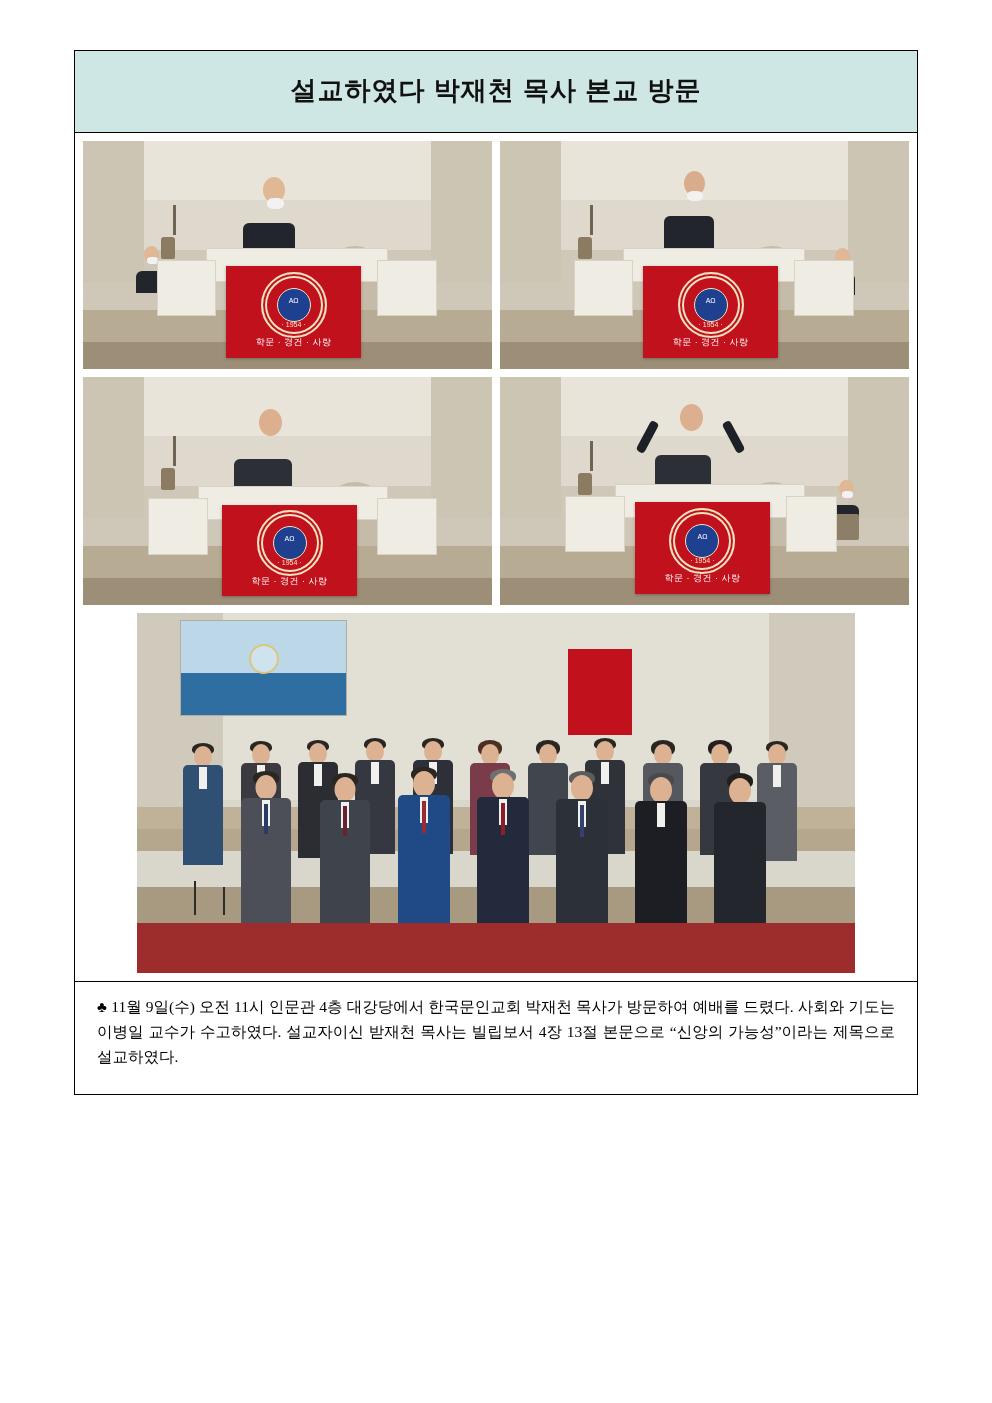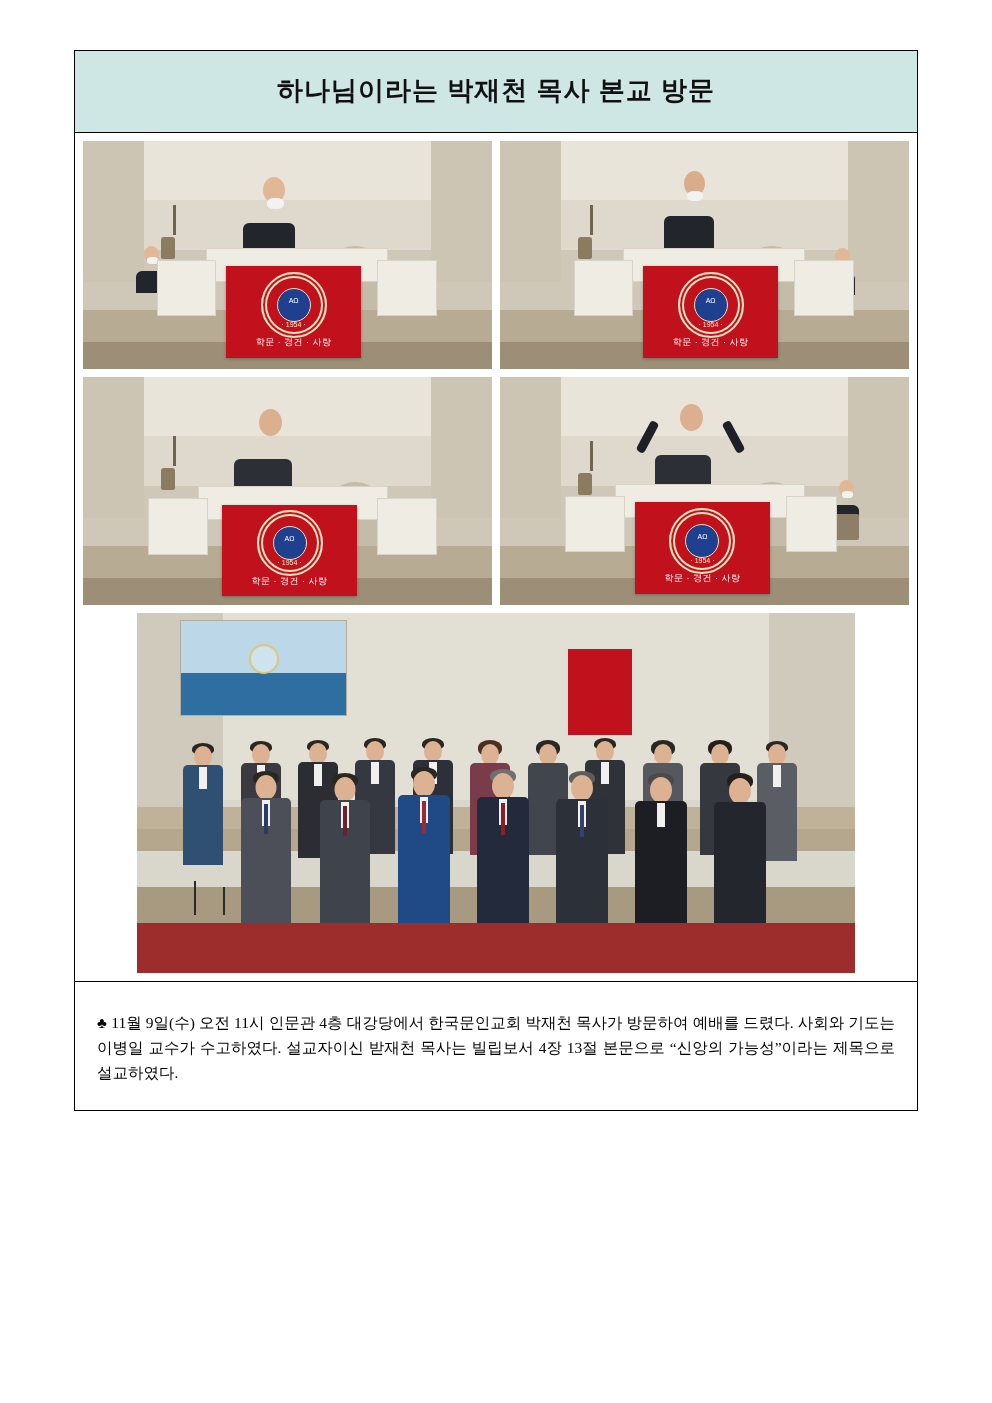--- a/index.html
+++ b/index.html
@@ -255,21 +255,21 @@
     width: 8px;
     background: #f0f0ee;
   }
   .mic-stand {
     position: absolute;
     background: #2b2b2b;
   }
 
   .caption-box {
     border-top: 1px solid #000;
-    padding: 28px 22px 22px 22px;
+    padding: 12px 22px 22px 22px;
     box-sizing: border-box;
   }
   .caption-box p {
     margin: 0 0 2px 0;
     font-size: 15.5px;
     line-height: 1.62;
     text-align: justify;
     text-justify: inter-word;
     color: #000;
   }
@@ -277,21 +277,21 @@
   .caption-box p.indent { text-indent: 16px; }
   .clover { font-size: 15px; }
 </style>
 </head>
 <body>
 
 <div class="page">
   <div class="doc-frame">
 
     <div class="title-bar">
-      <span class="title-text">하나님이라는 박재천 목사 본교 방문</span>
+      <span class="title-text">설교하였다 박재천 목사 본교 방문</span>
     </div>
 
     <div class="photo-grid">
 
       <div class="photo-row">
 
         <div class="photo half">
           <div class="scene">
             <div class="wall-top"></div>
             <div class="wall-mid"></div>

